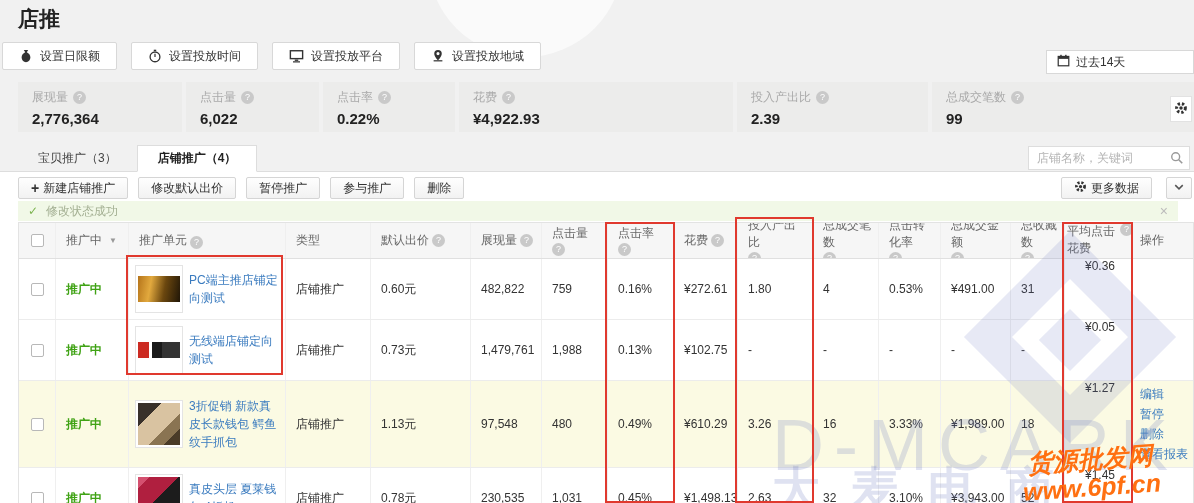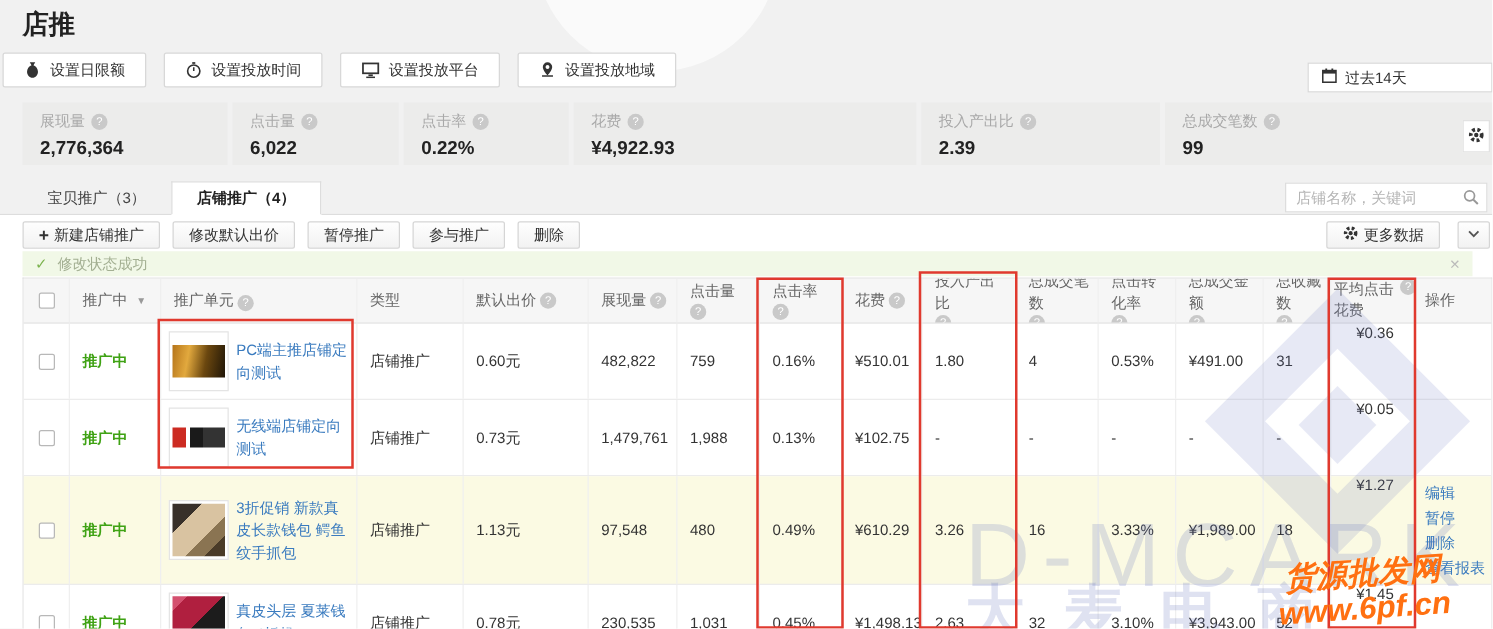--- a/index.html
+++ b/index.html
@@ -330,21 +330,21 @@
         <span class="thumb">
             <span class="ti ti-banner1"></span>
           </span>
         <a class="link unit-title">PC端主推店铺定向测试</a>
       </div>
       <div class="c c-type">店铺推广</div>
       <div class="c c-bid">0.60元</div>
       <div class="c c-imps">482,822</div>
       <div class="c c-clicks">759</div>
       <div class="c c-ctr">0.16%</div>
-      <div class="c c-cost">¥510.01</div>
+      <div class="c c-cost">¥272.61</div>
       <div class="c c-roi">1.80</div>
       <div class="c c-orders">4</div>
       <div class="c c-cvr">0.53%</div>
       <div class="c c-gmv">¥491.00</div>
       <div class="c c-favs">31</div>
       <div class="c c-cpc">¥0.36</div>
       <div class="c c-actions"></div>
     </div>
 
     <div class="row">

